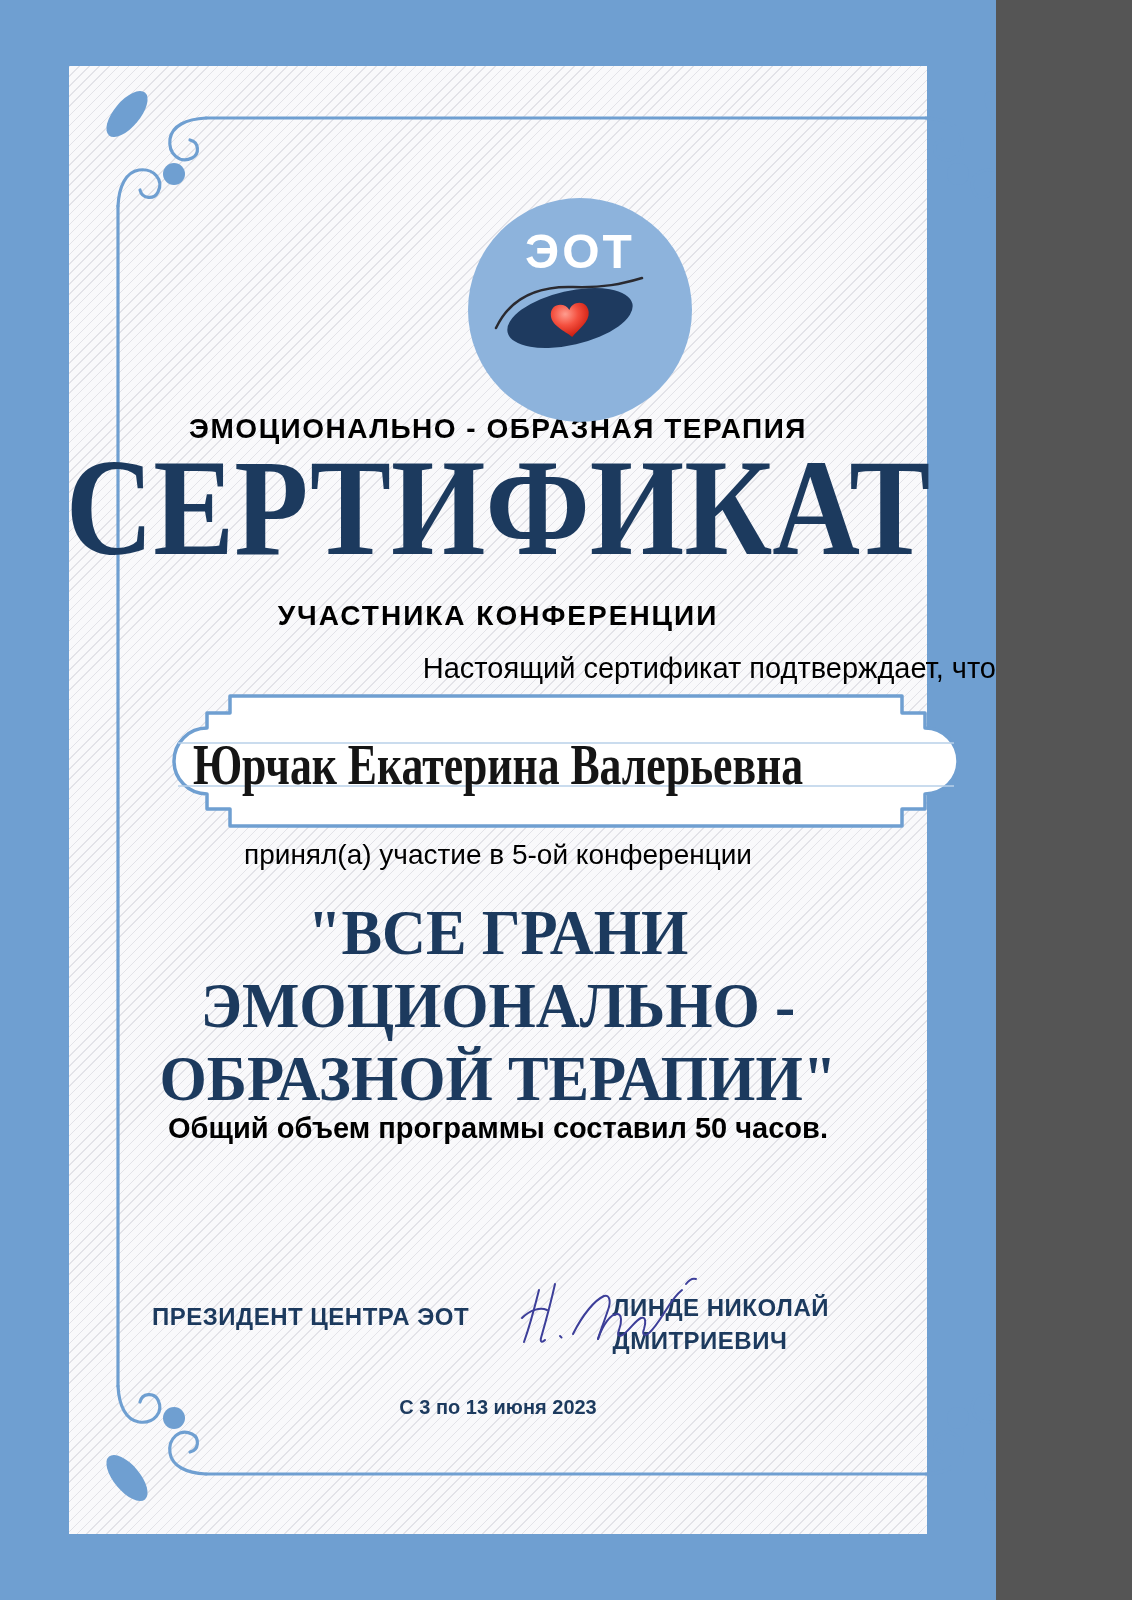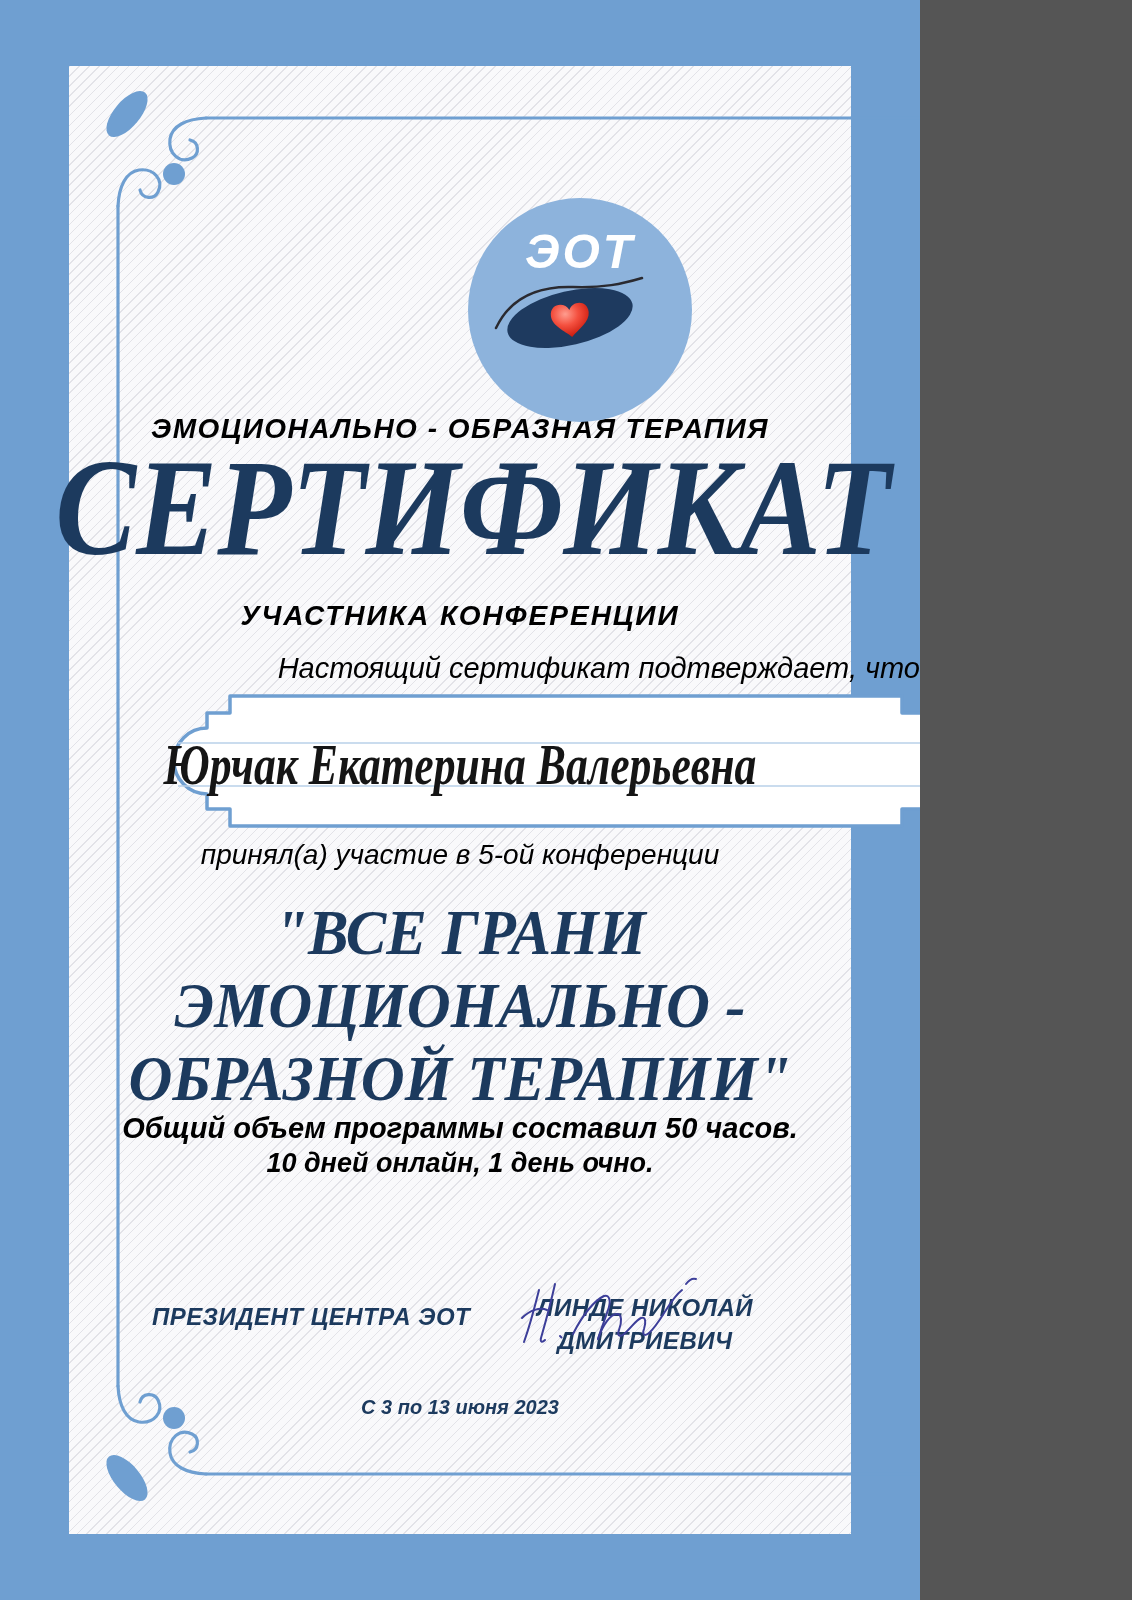--- a/index.html
+++ b/index.html
@@ -1,20 +1,19 @@
 <!DOCTYPE html>
 <html><head>
 <meta charset="utf-8">
 <style>
   html,body{margin:0;padding:0;background:#555;}
   .page{
-    position:relative;width:920px;height:1600px;overflow:hidden;
+    position:relative;width:996px;height:1600px;overflow:hidden;
     background:#6f9fd1;
     font-family:"Liberation Sans",sans-serif;
-    font-style:italic;
   }
   .paper{
     position:absolute;left:69px;top:66px;right:69px;bottom:66px;
     background:
       repeating-linear-gradient(135deg, rgba(175,175,188,0.30) 0 1px, rgba(0,0,0,0) 1px 7px),
       #f9f9fb;
   }
   svg.overlay{position:absolute;left:0;top:0;width:1132px;height:1600px;}
   .abs{position:absolute;left:0;width:100%;text-align:center;}
   .blue{color:#000000;}
@@ -39,21 +38,21 @@
     transform:scaleX(0.95);transform-origin:50% 50%;
   }
   .program-volume{top:1112px;font-size:29px;font-weight:600;}
   .program-format{top:1148px;font-size:27px;font-weight:600;}
   .signer-role{
     position:absolute;left:152px;top:1303px;font-size:24px;font-weight:700;
     letter-spacing:0.5px;
   }
   .signer-name{
     position:absolute;right:167px;top:1291px;font-size:24px;font-weight:700;
-    text-align:center;line-height:33px;letter-spacing:0.5px;
+    text-align:left;line-height:33px;letter-spacing:0.5px;
   }
   .event-date{top:1396px;font-size:20px;font-weight:700;}
   .event-city{top:1431px;font-size:28px;font-weight:700;}
   .logo{
     position:absolute;left:468px;top:198px;width:224px;height:224px;
     border-radius:50%;background:#8db3dc;z-index:2;
   }
   .logo-text{
     position:absolute;left:0;top:26px;width:100%;text-align:center;
     color:#ffffff;font-size:48px;font-weight:700;letter-spacing:3px;
@@ -126,21 +125,20 @@
   <div class="abs recipient-name">Юрчак Екатерина Валерьевна</div>
   <div class="abs blue participation-text">принял(а) участие в 5-ой конференции</div>
 
   <div class="abs conf-title">
     <div>"ВСЕ ГРАНИ</div>
     <div>ЭМОЦИОНАЛЬНО -</div>
     <div>ОБРАЗНОЙ ТЕРАПИИ"</div>
   </div>
 
   <div class="abs blue program-volume">Общий объем программы составил 50 часов.</div>
-  <div class="abs blue program-format">10 дней онлайн, 1 день очно.</div>
 
   <div class="signer-role navy">ПРЕЗИДЕНТ ЦЕНТРА ЭОТ</div>
 
   <svg class="signature" width="200" height="100" viewBox="0 0 200 100">
     <g fill="none" stroke="#3c3e99" stroke-width="2" stroke-linecap="round">
       <path d="M 34 28 C 30 44 24 66 19 80"></path>
       <path d="M 17 56 C 25 48 35 45 42 48"></path>
       <path d="M 50 22 C 46 40 40 62 36 76 C 35 80 37 81 40 78"></path>
       <path d="M 55 74 l 1.5 1.5"></path>
       <path d="M 68 72 C 78 52 90 38 99 34 C 105 32 106 40 103 48 C 99 60 95 70 93 77"></path>

